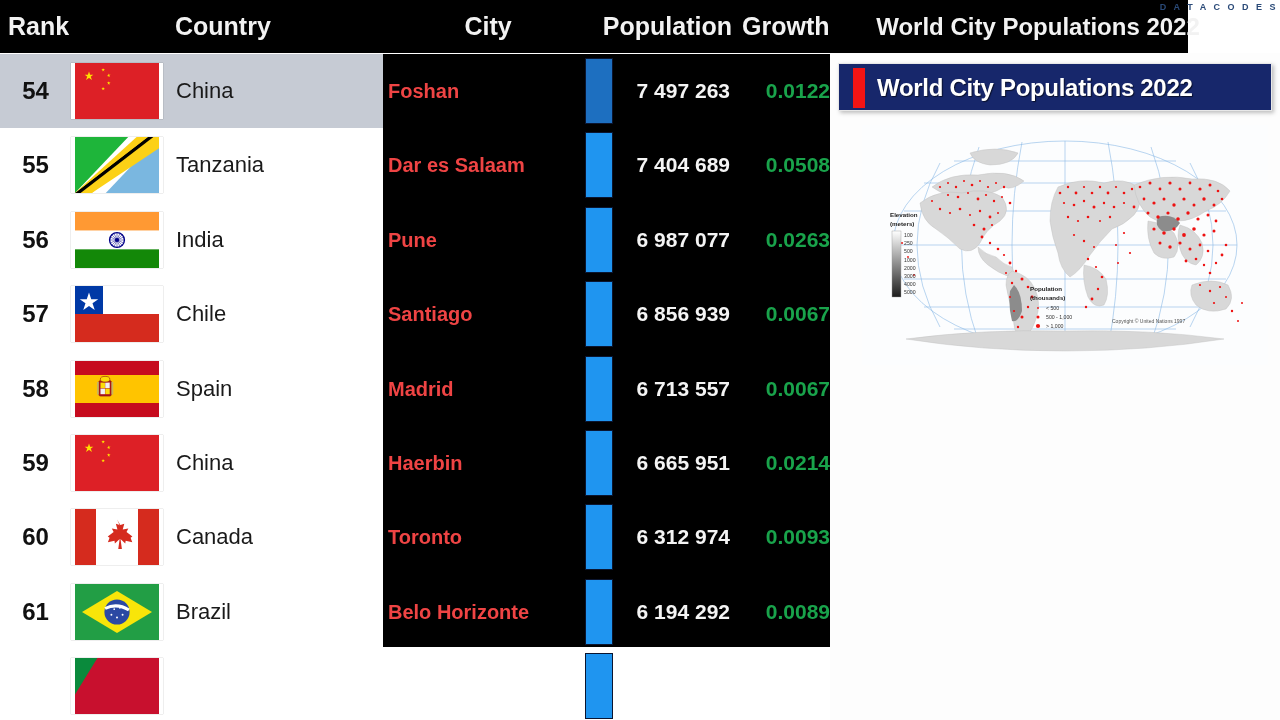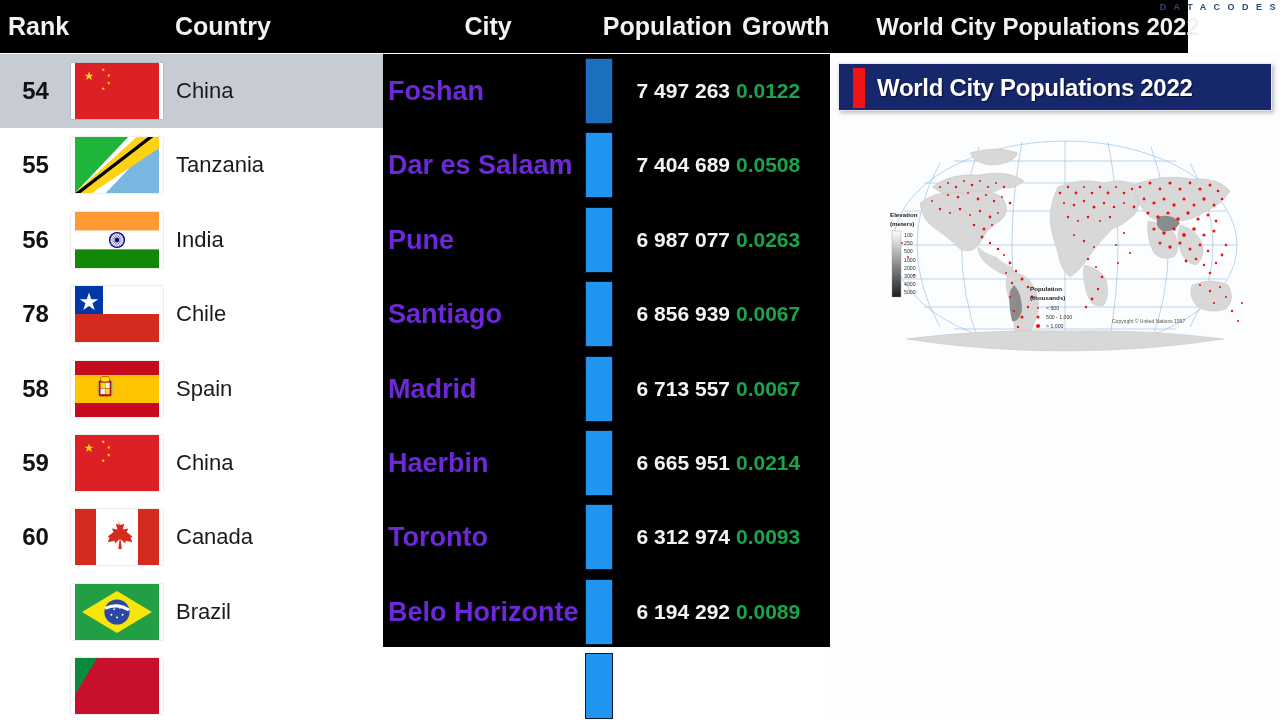--- a/index.html
+++ b/index.html
@@ -57,36 +57,36 @@
     position:absolute; left:71px; top:9px; width:92px; height:56px;
     overflow:hidden; background:#fff;
     box-shadow:0 0 1px rgba(0,0,0,.4);
   }
   .country {
     position:absolute; left:176px; top:0; height:74px; line-height:74px;
     color:#1a1a1a; font-size:22px; white-space:nowrap;
   }
   .city {
     position:absolute; left:388px; top:0; height:74px; line-height:74px;
-    color:#6d28d9; font-size:27px; font-weight:700; white-space:nowrap;
+    color:#ef4444; font-size:20px; font-weight:700; white-space:nowrap;
     z-index:12;
   }
   .bar {
     position:absolute; left:585px; top:4px; width:28px; height:66px;
     background:#1f95f0; border:1px solid #0a1530; z-index:12;
   }
   .bar.dark { background:#1d6fc0; }
   .pop {
     position:absolute; left:612px; width:118px; top:0; height:74px;
     line-height:74px; text-align:right; color:#f4f4f4;
     font-size:21px; font-weight:700; white-space:nowrap; z-index:12;
   }
   .growth {
     position:absolute; left:736px; width:94px; top:0; height:74px;
-    line-height:74px; text-align:left; color:#19a34b;
+    line-height:74px; text-align:right; color:#19a34b;
     font-size:21px; font-weight:700; white-space:nowrap; z-index:12;
   }
 
   
   #right-panel {
     position:absolute; left:830px; top:53px; width:450px; height:667px;
     background:#fdfdfd; z-index:20;
   }
   #title-banner {
     position:absolute; left:8px; top:10px; width:434px; height:48px;
@@ -174,21 +174,21 @@
               <line x1="32.1" y1="15.3" x2="27.9" y2="24.7"></line>
        </g>
           </svg></div>
         <div class="country">India</div>
         <div class="city">Pune</div>
         <div class="bar"></div>
         <div class="pop">6 987 077</div>
         <div class="growth">0.0263</div>
       </div>
       <div class="row" style="top: 223.2px;">
-        <div class="rank">78</div>
+        <div class="rank">57</div>
         <div class="flag"><svg viewBox="0 0 60 40" width="100%" height="100%">
        <rect width="60" height="20" fill="#fff"></rect>
             <rect y="20" width="60" height="20" fill="#d52b1e"></rect>
        <rect width="20" height="20" fill="#0039a6"></rect>
        <polygon fill="#fff" points="10,4.6 11.6,9.4 16.6,9.4 12.5,12.4 14.1,17.2 10,14.2 5.9,17.2 7.5,12.4 3.4,9.4 8.4,9.4"></polygon>
           </svg></div>
         <div class="country">Chile</div>
         <div class="city">Santiago</div>
         <div class="bar"></div>
         <div class="pop">6 856 939</div>
@@ -243,20 +243,21 @@
        <rect x="45" width="15" height="40" fill="#d52b1e"></rect>
        <path fill="#d52b1e" d="M30 7.5 l1.9 4.1 3.3-1.1 -1.1 4.2 4-0.8 -1.3 2.6 4.2 3.1 -1.3 0.9 1.2 3.2 -4.7-1 -0.3 1.9 -3.4-3.2 1 7.1 h-2.6 l1-7.1 -3.4 3.2 -0.3-1.9 -4.7 1 1.2-3.2 -1.3-0.9 4.2-3.1 -1.3-2.6 4 0.8 -1.1-4.2 3.3 1.1z"></path>
           </svg></div>
         <div class="country">Canada</div>
         <div class="city">Toronto</div>
         <div class="bar"></div>
         <div class="pop">6 312 974</div>
         <div class="growth">0.0093</div>
       </div>
       <div class="row" style="top: 520.8px;">
+        <div class="rank">61</div>
         <div class="flag"><svg viewBox="0 0 60 40" width="100%" height="100%">
        <rect width="60" height="40" fill="#229e45"></rect>
        <polygon points="30,5 55,20 30,35 5,20" fill="#f8e509"></polygon>
        <circle cx="30" cy="20" r="9" fill="#2b49a3"></circle>
        <path d="M21.5 17.5 Q30 13.2 38.5 18.6" stroke="#fff" stroke-width="2.2" fill="none"></path>
        <g fill="#fff">
               <circle cx="26" cy="22" r="0.7"></circle>
               <circle cx="30" cy="24" r="0.7"></circle>
        <circle cx="34" cy="22" r="0.7"></circle>
               <circle cx="28" cy="18" r="0.6"></circle>

